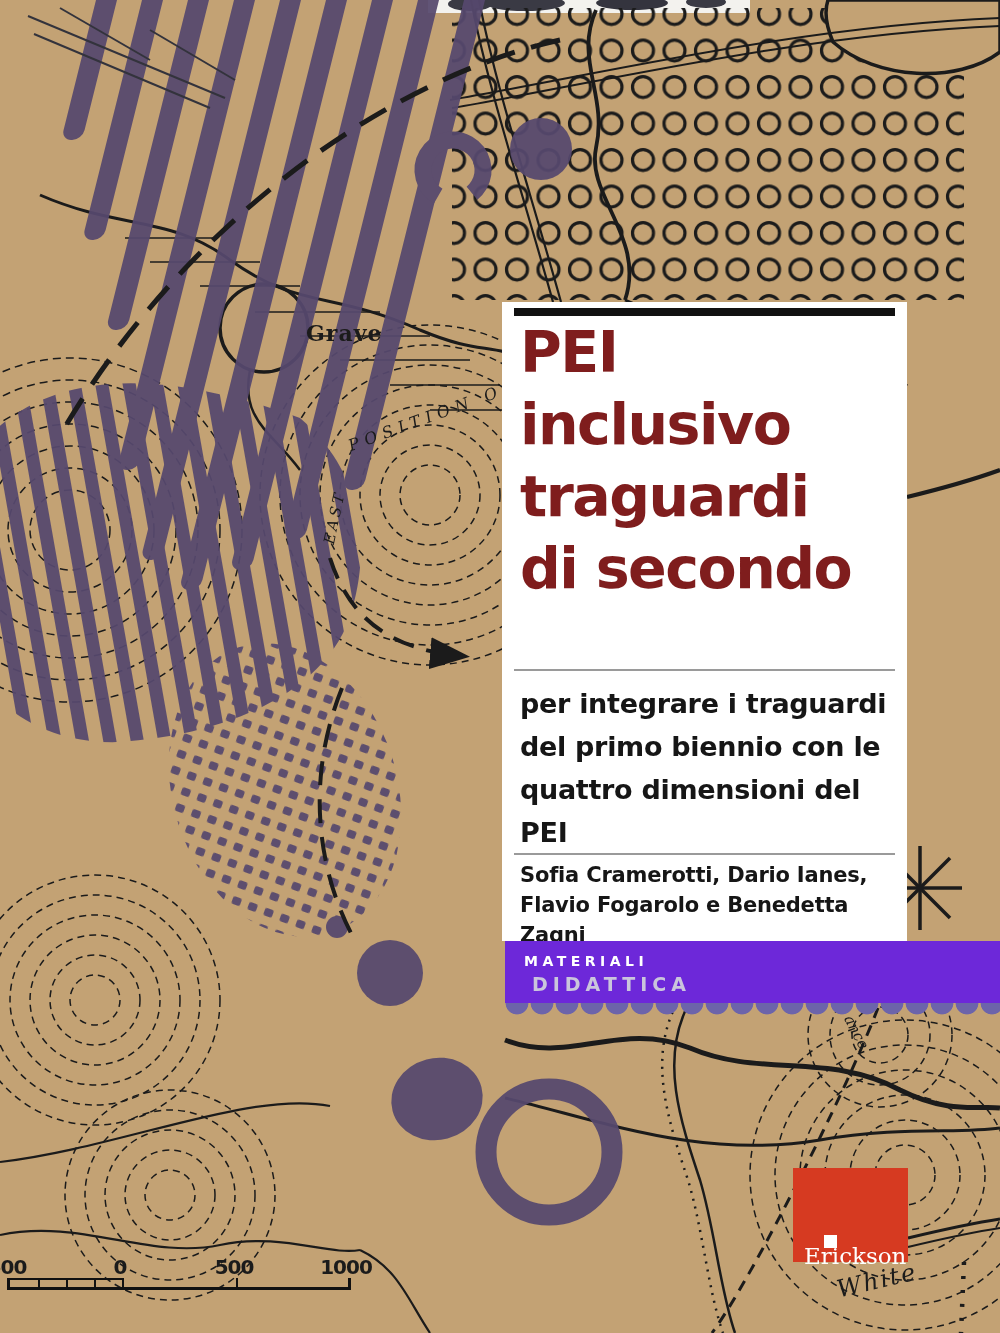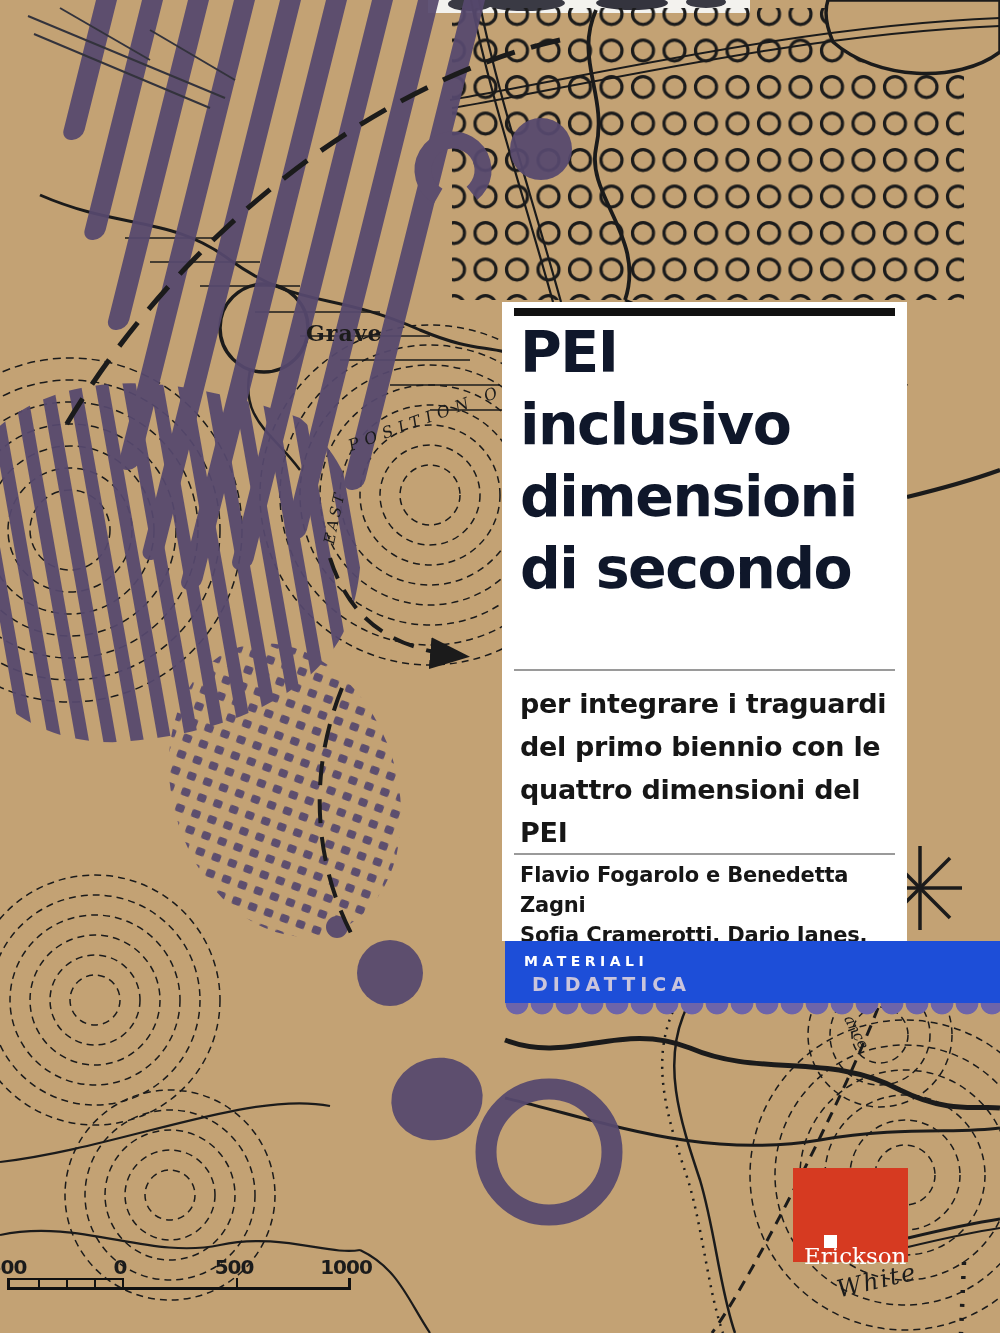--- a/index.html
+++ b/index.html
@@ -15,32 +15,32 @@
   .map-label{position:absolute;color:#1b1b1b;font-family:"DejaVu Serif",serif;white-space:nowrap;}
   .lbl-grave{left:306px;top:320px;font-size:22px;font-weight:700;letter-spacing:1px;}
   .lbl-white{left:834px;top:1276px;font-size:24px;font-style:italic;transform:rotate(-13deg);transform-origin:0 0;letter-spacing:2px;}
   .lbl-position{left:352px;top:436px;font-size:16px;font-style:italic;letter-spacing:6px;transform:rotate(-20deg);transform-origin:0 100%;}
   .lbl-east{left:320px;top:542px;font-size:15px;font-style:italic;letter-spacing:3px;transform:rotate(-78deg);transform-origin:0 0;}
   .lbl-ance{left:856px;top:1012px;font-size:15px;font-style:italic;transform:rotate(62deg);transform-origin:0 0;}
 
   
   .title-panel{position:absolute;left:502px;top:302px;width:405px;height:639px;background:#ffffff;}
   .panel-topbar{position:absolute;left:12px;right:12px;top:6px;height:8px;background:#111;}
-  .book-title{position:absolute;left:18px;right:12px;top:14px;color:#0f172a;
+  .book-title{position:absolute;left:18px;right:12px;top:14px;color:#7f1d1d;
     font-weight:700;font-size:57px;line-height:72px;letter-spacing:-1.5px;}
   .divider{position:absolute;left:12px;right:12px;height:0;border-top:2px solid #9a9a9a;}
   .divider-1{top:367px;}
   .divider-2{top:551px;}
   .book-subtitle{position:absolute;left:18px;right:12px;top:380px;color:#161616;
     font-weight:700;font-size:27px;line-height:43px;letter-spacing:-0.3px;}
   .book-authors{position:absolute;left:18px;right:10px;top:558px;color:#161616;
     font-weight:700;font-size:21px;line-height:30px;letter-spacing:-0.2px;}
 
   
-  .series-banner{position:absolute;left:505px;top:941px;width:495px;height:62px;background:#1d4ed8;}
+  .series-banner{position:absolute;left:505px;top:941px;width:495px;height:62px;background:#6d28d9;}
   .series-banner::after{content:"";position:absolute;left:0;right:0;top:100%;height:13px;
     background-image:radial-gradient(circle at 12px 0px,#6c64aa 11px,rgba(0,0,0,0) 11.8px);
     background-size:25px 13px;background-repeat:repeat-x;}
   .series-collection{position:absolute;left:19px;top:12px;color:#ffffff;font-weight:700;
     font-size:14px;letter-spacing:4.5px;}
   .series-name{position:absolute;left:19px;top:32px;color:#cac5dc;font-weight:600;
     font-size:19px;letter-spacing:5px;margin-left:8px;}
 
   
   .publisher-logo{position:absolute;left:793px;top:1168px;width:115px;height:94px;background:#d63a21;}
@@ -227,33 +227,33 @@
   <span class="map-label lbl-grave">Grave</span>
   <span class="map-label lbl-position">POSITION O</span>
   <span class="map-label lbl-east">EAST</span>
   <span class="map-label lbl-white">White</span>
   <span class="map-label lbl-ance">ance</span>
 
   <div class="title-panel">
     <div class="panel-topbar"></div>
     <div class="book-title">
       <div>PEI inclusivo</div>
-      <div>dimensioni</div>
+      <div>traguardi</div>
       <div>di secondo</div>
     </div>
     <div class="divider divider-1"></div>
     <div class="book-subtitle">
       <div>per integrare i traguardi</div>
       <div>del primo biennio con le</div>
       <div>quattro dimensioni del PEI</div>
     </div>
     <div class="divider divider-2"></div>
     <div class="book-authors">
+      <div>Sofia Cramerotti, Dario Ianes,</div>
       <div>Flavio Fogarolo e Benedetta Zagni</div>
-      <div>Sofia Cramerotti, Dario Ianes,</div>
     </div>
   </div>
 
   <div class="series-banner">
     <div class="series-collection">MATERIALI</div>
     <div class="series-name">DIDATTICA</div>
   </div>
 
   <div class="publisher-logo">
     <div class="logo-mark"></div>

